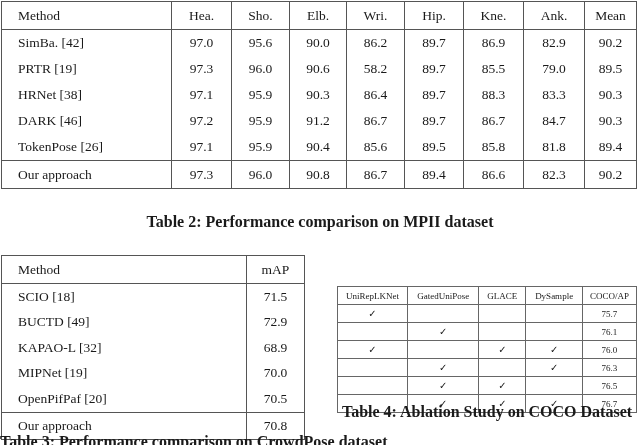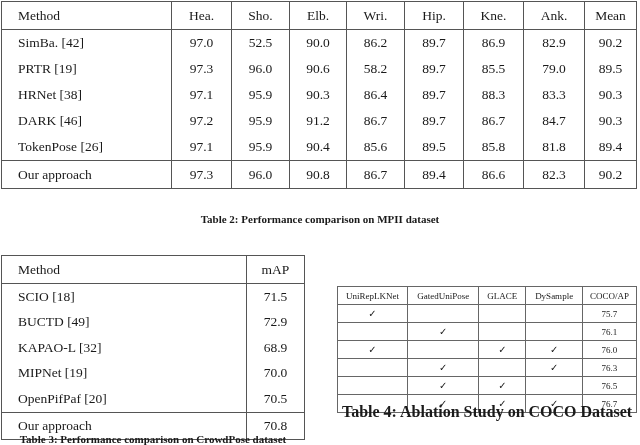--- a/index.html
+++ b/index.html
@@ -11,21 +11,21 @@
   
   #t2 { left:1px; top:1px; width:636px; font-size:13.5px; }
   #t2 th, #t2 td { border-left:1px solid #555; border-right:1px solid #555; text-align:center; padding:0; }
   #t2 th { height:27px; border-top:1.5px solid #555; border-bottom:1.5px solid #555; }
   #t2 td { height:26px; }
   #t2 th:first-child, #t2 td:first-child { text-align:left; padding-left:16px; width:153px; }
   #t2 tr.ours td { border-top:1.5px solid #555; border-bottom:1.5px solid #555; height:27px; }
   #t2 .c1 { width:59px; } #t2 .c2{width:57px;} #t2 .c3{width:56px;} #t2 .c4{width:57px;}
   #t2 .c5{width:58px;} #t2 .c6{width:59px;} #t2 .c7{width:60px;}
 
-  .cap { position:absolute; font-weight:bold; font-size:11px; text-align:center; white-space:nowrap; }
+  .cap { position:absolute; font-weight:bold; font-size:16px; text-align:center; white-space:nowrap; }
   #cap2 { left:0; width:640px; top:213px; }
 
   
   #t3 { left:1px; top:255px; width:304px; font-size:13.5px; }
   #t3 th, #t3 td { border-left:1px solid #555; border-right:1px solid #555; padding:0; }
   #t3 th { height:27px; border-top:1.5px solid #555; border-bottom:1.5px solid #555; }
   #t3 td { height:25.5px; }
   #t3 .m { text-align:left; padding-left:16px; }
   #t3 .v { text-align:center; width:57px; }
   #t3 tr.ours td { border-top:1.5px solid #555; border-bottom:1.5px solid #555; height:26px; }
@@ -54,21 +54,21 @@
       <th class="c5">Hip.</th>
       <th class="c6">Kne.</th>
       <th class="c7">Ank.</th>
       <th>Mean</th>
     </tr>
   </thead>
   <tbody id="t2body">
       <tr>
         <td>SimBa. [42]</td>
         <td>97.0</td>
-        <td>52.5</td>
+        <td>95.6</td>
         <td>90.0</td>
         <td>86.2</td>
         <td>89.7</td>
         <td>86.9</td>
         <td>82.9</td>
         <td>90.2</td>
       </tr>
       <tr>
         <td>PRTR [19]</td>
         <td>97.3</td>

